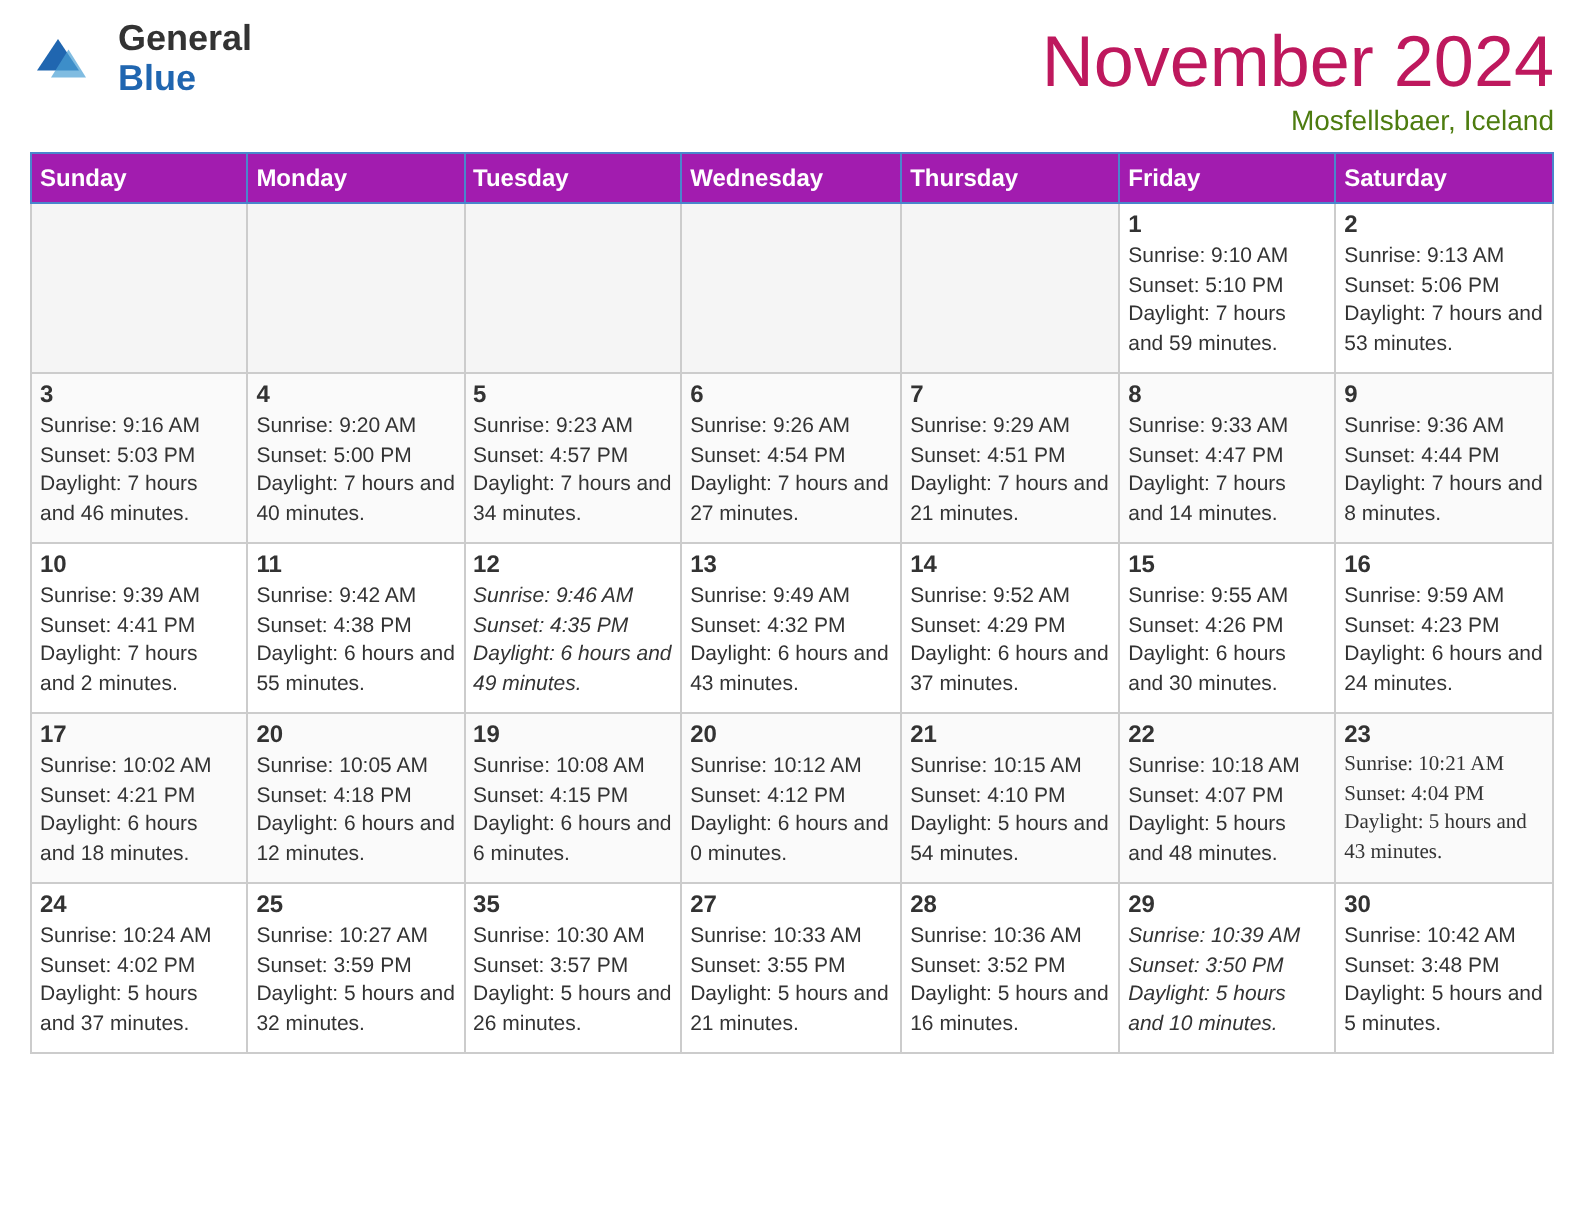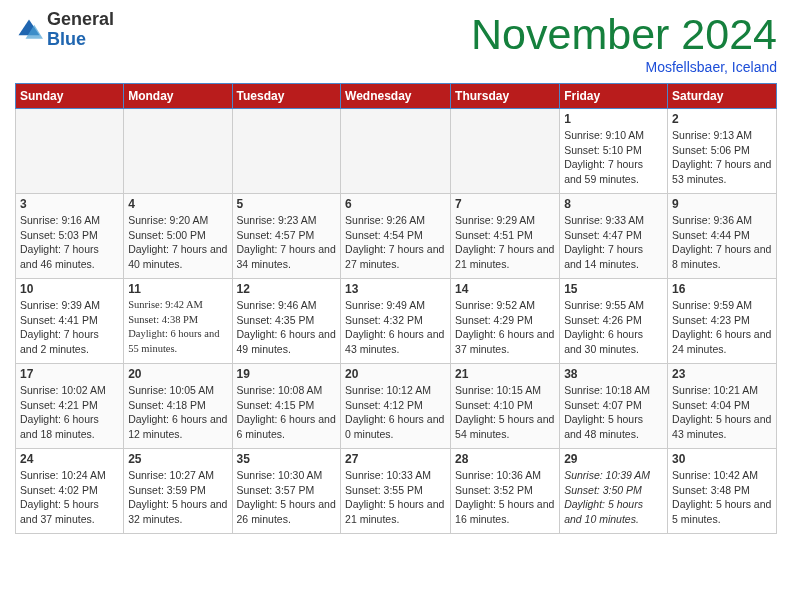--- a/index.html
+++ b/index.html
@@ -12,51 +12,51 @@
     }
     .header {
       display: flex;
       justify-content: space-between;
       align-items: flex-start;
       margin-bottom: 8px;
     }
     .logo {
       display: flex;
       align-items: center;
-      gap: 4px;
+      gap: 16px;
       justify-content: space-between;
     }
     .logo-text {
       font-size: 18px;
       font-weight: bold;
       line-height: 1.1;
     }
     .logo-general { color: #333; }
     .logo-blue { color: #2066b0; }
     .logo-icon {
       width: 28px;
       height: 28px;
     }
     .title-block { text-align: right; }
     .month-title {
-      font-size: 43px;
+      font-size: 36px;
       font-weight: normal;
-      color: #15803d;
+      color: #be185d;
     }
     .location {
       font-size: 14px;
-      color: #1d4ed8;
+      color: #4d7c0f;
     }
     .calendar {
       width: 100%;
       border-collapse: collapse;
       font-size: 10.5px;
     }
     .calendar th {
-      background: #b91c1c;
+      background: #a21caf;
       color: #fff;
       padding: 5px 4px;
       text-align: left;
       font-size: 12px;
       font-weight: bold;
       border: 1px solid #4a86cc;
     }
     .calendar td {
       border: 1px solid #ccc;
       vertical-align: top;
@@ -183,27 +183,27 @@
       </tr>
       <tr class="week-row">
         <td>
           <span class="day-num">10</span>
           <div class="day-info" style="white-space: pre-line;">Sunrise: 9:39 AM
 Sunset: 4:41 PM
 Daylight: 7 hours and 2 minutes.</div>
         </td>
         <td>
           <span class="day-num">11</span>
-          <div class="day-info" style="white-space: pre-line; font-family: Liberation Serif, serif;">Sunrise: 9:42 AM
+          <div class="day-info" style="white-space: pre-line;">Sunrise: 9:42 AM
 Sunset: 4:38 PM
 Daylight: 6 hours and 55 minutes.</div>
         </td>
         <td>
           <span class="day-num">12</span>
-          <div class="day-info" style="white-space: pre-line;">Sunrise: 9:46 AM
+          <div class="day-info" style="white-space: pre-line; font-style: italic;">Sunrise: 9:46 AM
 Sunset: 4:35 PM
 Daylight: 6 hours and 49 minutes.</div>
         </td>
         <td>
           <span class="day-num">13</span>
           <div class="day-info" style="white-space: pre-line;">Sunrise: 9:49 AM
 Sunset: 4:32 PM
 Daylight: 6 hours and 43 minutes.</div>
         </td>
         <td>
@@ -250,28 +250,28 @@
 Sunset: 4:12 PM
 Daylight: 6 hours and 0 minutes.</div>
         </td>
         <td>
           <span class="day-num">21</span>
           <div class="day-info" style="white-space: pre-line;">Sunrise: 10:15 AM
 Sunset: 4:10 PM
 Daylight: 5 hours and 54 minutes.</div>
         </td>
         <td>
-          <span class="day-num">38</span>
+          <span class="day-num">22</span>
           <div class="day-info" style="white-space: pre-line;">Sunrise: 10:18 AM
 Sunset: 4:07 PM
 Daylight: 5 hours and 48 minutes.</div>
         </td>
         <td>
           <span class="day-num">23</span>
-          <div class="day-info" style="white-space: pre-line;">Sunrise: 10:21 AM
+          <div class="day-info" style="white-space: pre-line; font-family: Liberation Serif, serif;">Sunrise: 10:21 AM
 Sunset: 4:04 PM
 Daylight: 5 hours and 43 minutes.</div>
         </td>
       </tr>
       <tr class="week-row">
         <td>
           <span class="day-num">24</span>
           <div class="day-info" style="white-space: pre-line;">Sunrise: 10:24 AM
 Sunset: 4:02 PM
 Daylight: 5 hours and 37 minutes.</div>

